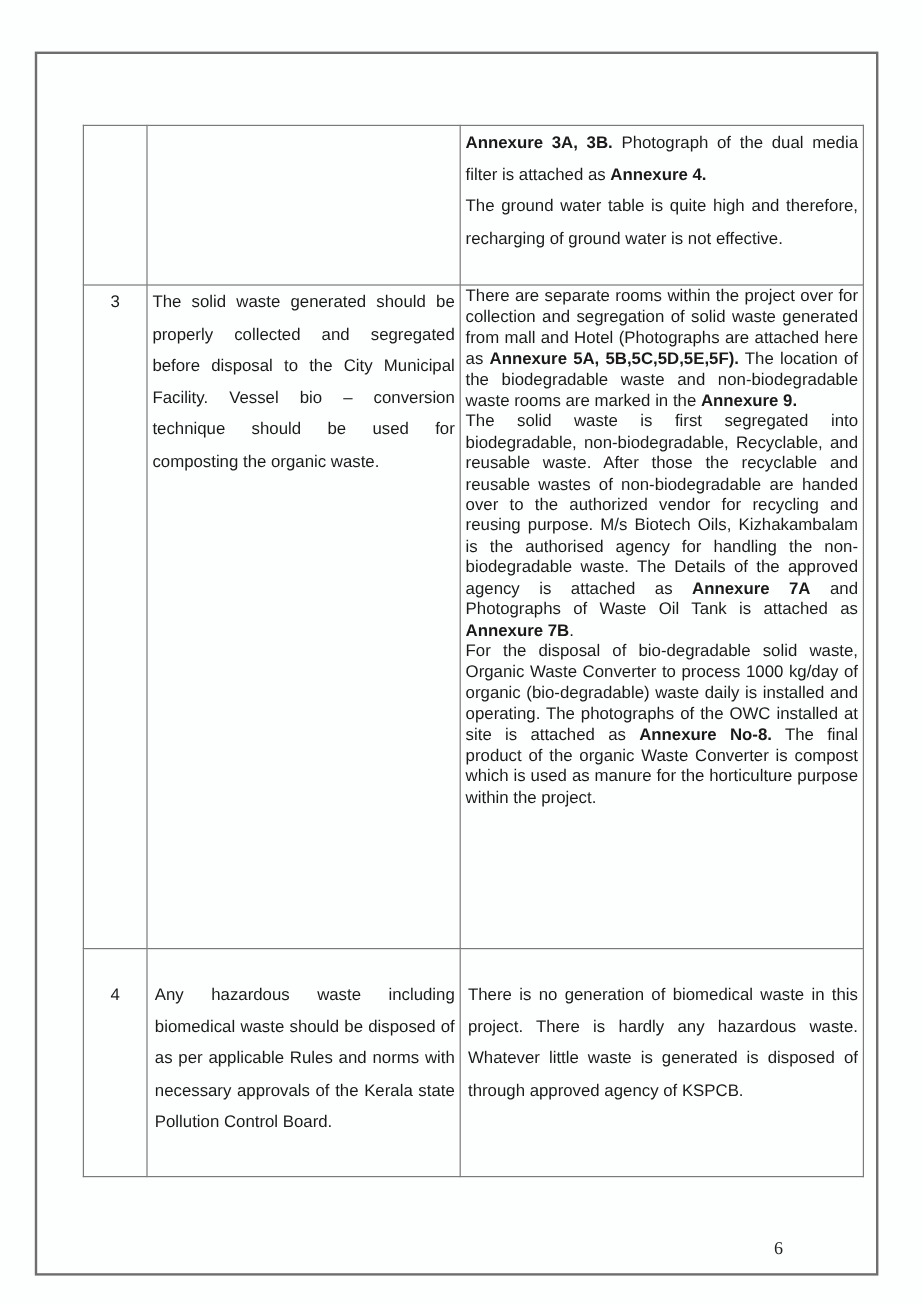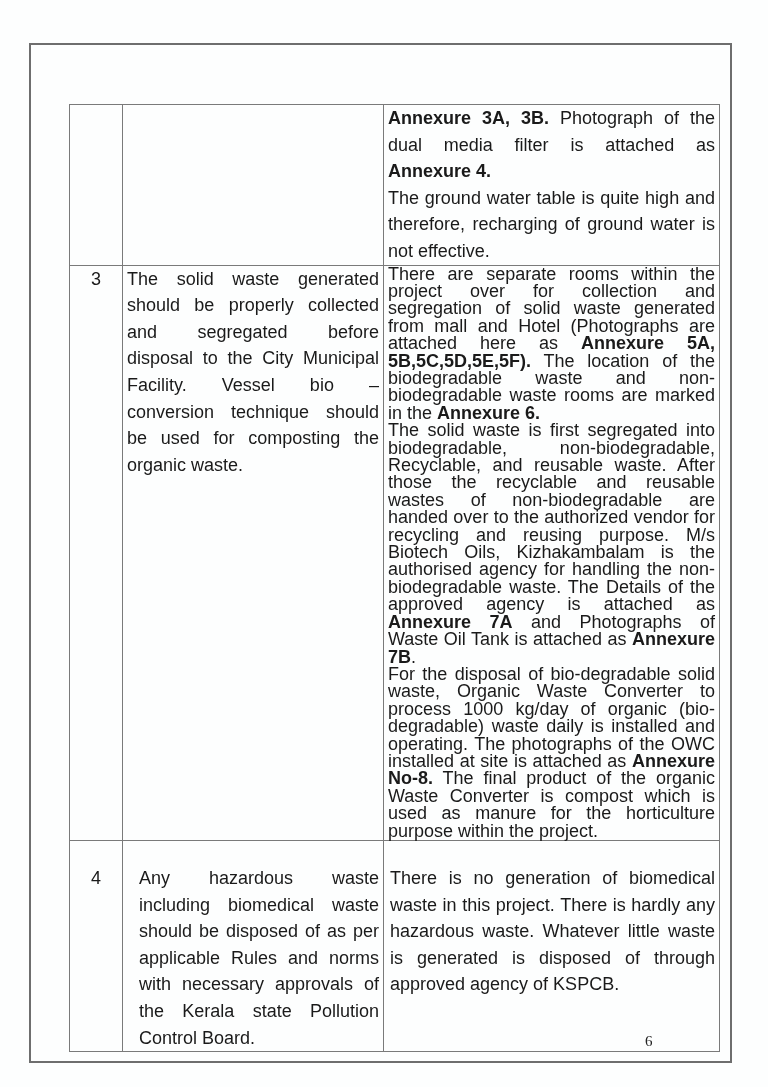--- a/index.html
+++ b/index.html
@@ -22,41 +22,41 @@
       position: absolute;
       left: 69px; top: 104px;
       width: 650px;
       border-collapse: collapse;
       table-layout: fixed;
     }
     table.compliance td {
       border: 1px solid #7a7a7a;
       vertical-align: top;
       padding: 0 4px;
-      font-size: 18px;
+      font-size: 14px;
       box-sizing: border-box;
     }
     col.c-no { width: 53px; }
     col.c-cond { width: 261px; }
     col.c-resp { width: 336px; }
     td.no { text-align: center; }
     .just { text-align: justify; text-align-last: left; }
     .lh-loose { line-height: 26.6px; }
     .lh-tight { line-height: 17.4px; }
     b { font-weight: bold; }
 
     tr.row-cont td { height: 133px; }
     tr.row-3 td { height: 553px; }
     tr.row-4 td { height: 190px; }
 
     tr.row-cont td.resp { padding-top: 0px; }
     tr.row-3 td { padding-top: 0px; }
     tr.row-3 td.no, tr.row-3 td.cond { padding-top: 0px; }
     tr.row-4 td { padding-top: 24px; }
-    tr.row-4 td.cond { padding-left: 16px; }
+    tr.row-4 td.cond { padding-left: 6px; }
     tr.row-4 td.resp { padding-left: 6px; }
 
     .page-number {
       position: absolute;
       left: 645px; top: 1033px;
       font-family: "Liberation Serif", serif;
       font-size: 15px;
       color: #222;
     }
     p { margin: 0; }
@@ -78,21 +78,21 @@
       <td class="cond just lh-loose"></td>
       <td class="resp just lh-loose">
           <p><b>Annexure 3A, 3B.</b><span> Photograph of the dual media filter is attached as </span><b>Annexure 4.</b></p>
           <p><span>The ground water table is quite high and therefore, recharging of ground water is not effective.</span></p>
         </td>
     </tr>
     <tr class="row-3">
       <td class="no lh-loose">3</td>
       <td class="cond just lh-loose">The solid waste generated should be properly collected and segregated before disposal to the City Municipal Facility. Vessel bio – conversion technique should be used for composting the organic waste.</td>
       <td class="resp just lh-tight">
-          <p><span>There are separate rooms within the project over for collection and segregation of solid waste generated from mall and Hotel (Photographs are attached here as </span><b>Annexure 5A, 5B,5C,5D,5E,5F).</b><span> The location of the biodegradable waste and non-biodegradable waste rooms are marked in the </span><b>Annexure 6.</b></p>
+          <p><span>There are separate rooms within the project over for collection and segregation of solid waste generated from mall and Hotel (Photographs are attached here as </span><b>Annexure 5A, 5B,5C,5D,5E,5F).</b><span> The location of the biodegradable waste and non-biodegradable waste rooms are marked in the </span><b>Annexure 9.</b></p>
           <p><span>The solid waste is first segregated into biodegradable, non-biodegradable, Recyclable, and reusable waste. After those the recyclable and reusable wastes of non-biodegradable are handed over to the authorized vendor for recycling and reusing purpose. M/s Biotech Oils, Kizhakambalam is the authorised agency for handling the non-biodegradable waste. The Details of the approved agency is attached as </span><b>Annexure 7A</b><span> and Photographs of Waste Oil Tank is attached as </span><b>Annexure 7B</b><span>.</span></p>
           <p><span>For the disposal of bio-degradable solid waste, Organic Waste Converter to process 1000 kg/day of organic (bio-degradable) waste daily is installed and operating. The photographs of the OWC installed at site is attached as </span><b>Annexure No-8.</b><span> The final product of the organic Waste Converter is compost which is used as manure for the horticulture purpose within the project.</span></p>
         </td>
     </tr>
     <tr class="row-4">
       <td class="no lh-loose">4</td>
       <td class="cond just lh-loose">Any hazardous waste including biomedical waste should be disposed of as per applicable Rules and norms with necessary approvals of the Kerala state Pollution Control Board.</td>
       <td class="resp just lh-loose">
           <p><span>There is no generation of biomedical waste in this project. There is hardly any hazardous waste. Whatever little waste is generated is disposed of through approved agency of KSPCB.</span></p>
         </td>

